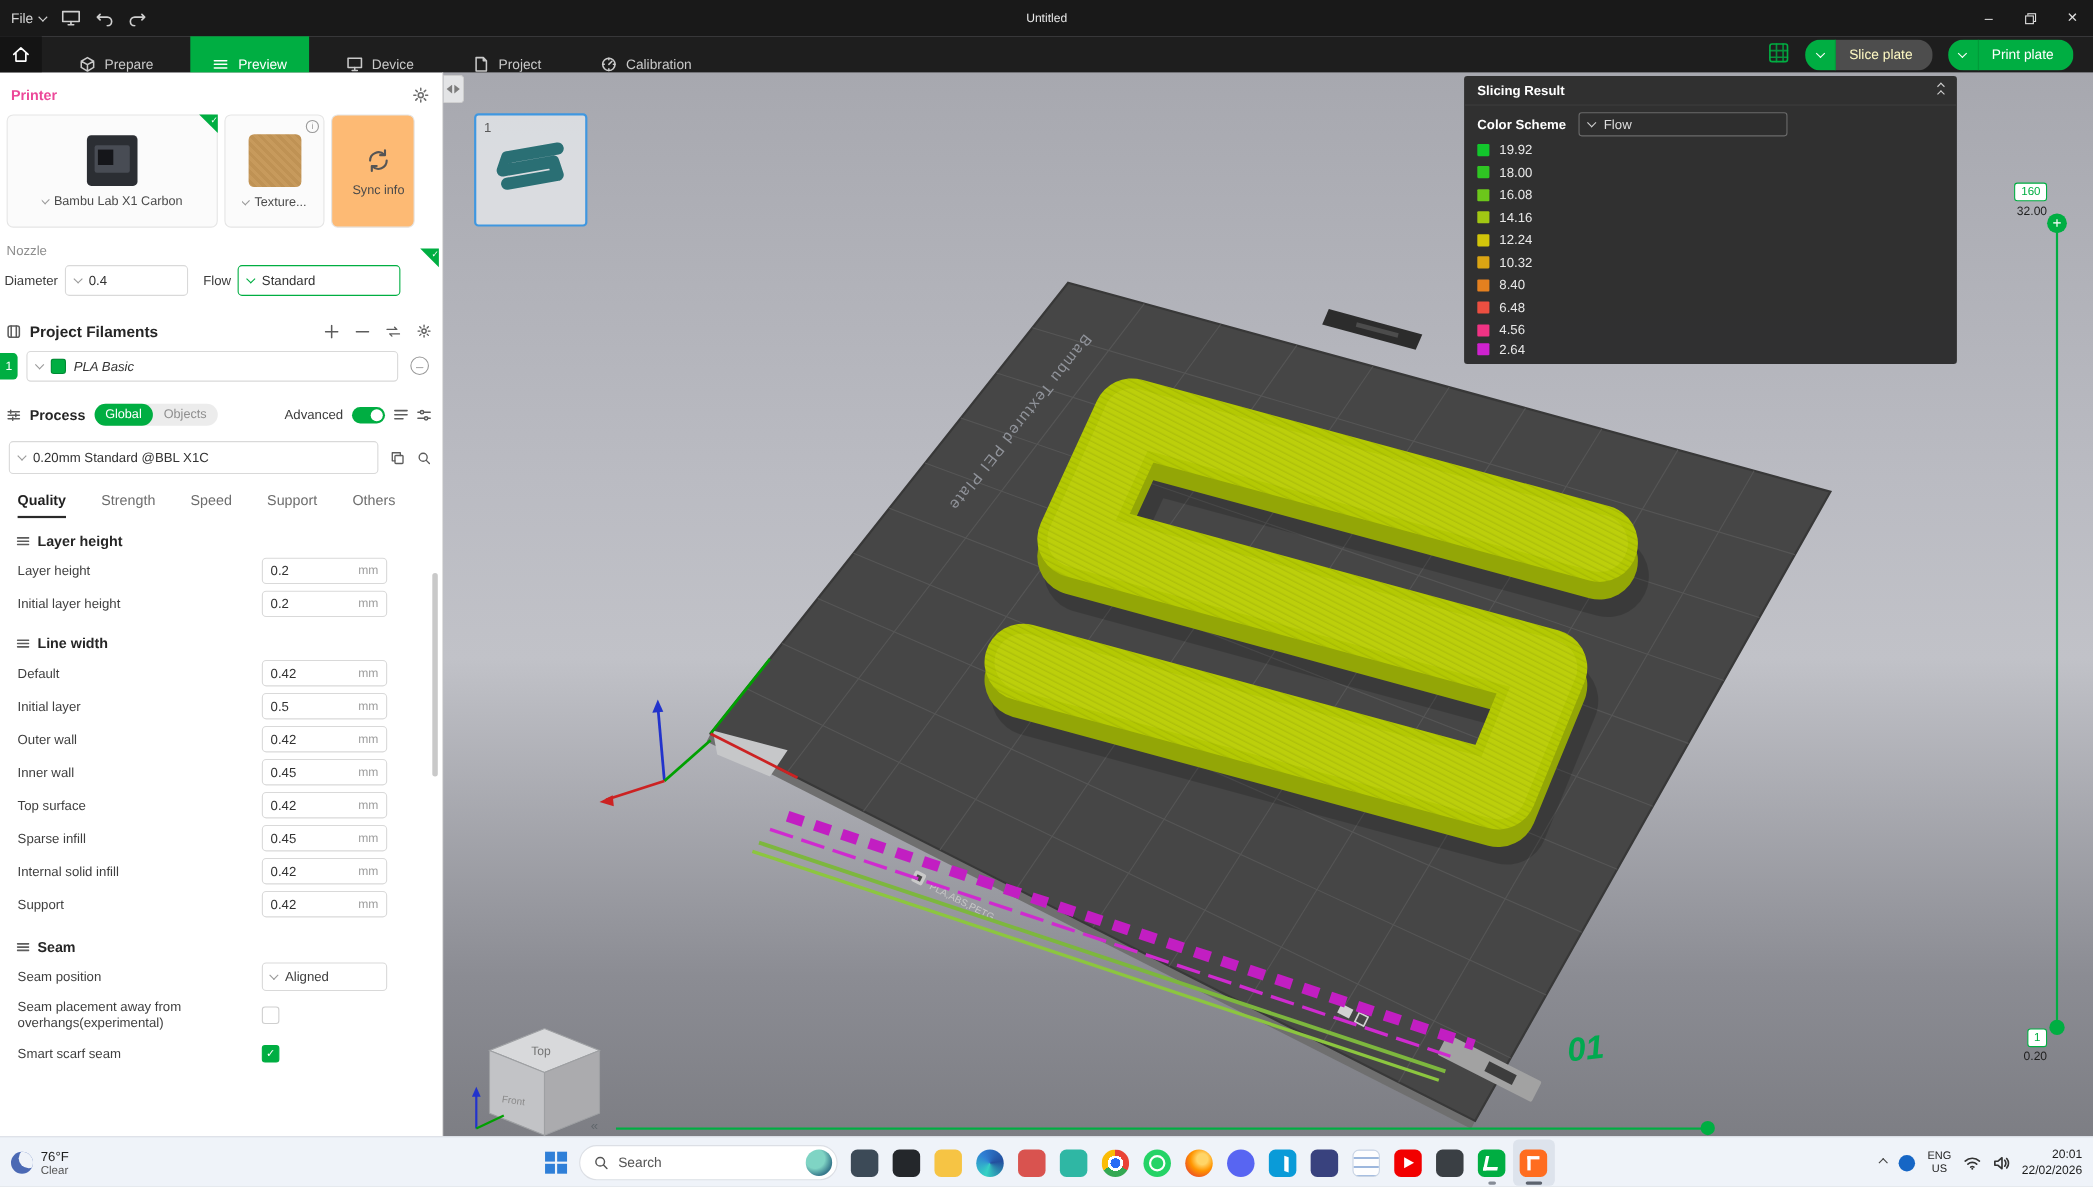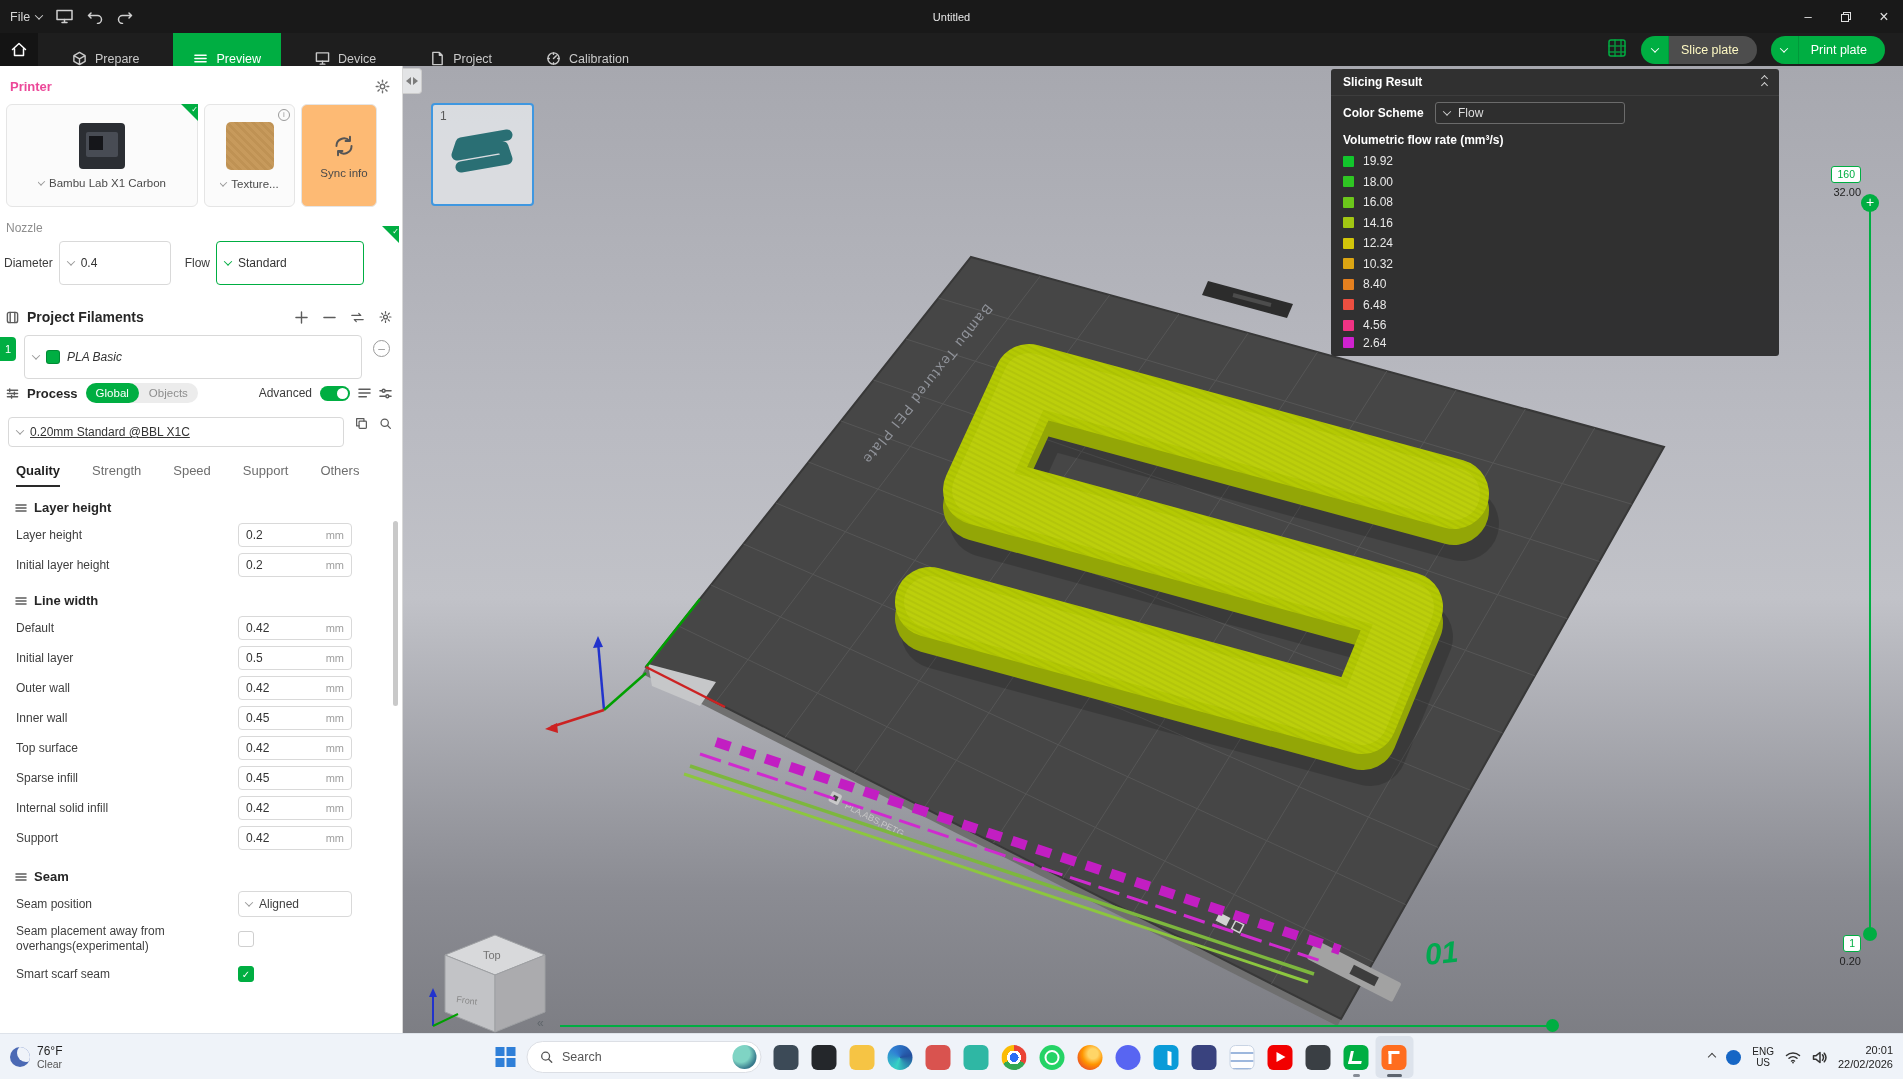--- a/index.html
+++ b/index.html
@@ -55,40 +55,40 @@
     repeating-linear-gradient(45deg,#c79a5c 0 3px,#bf9254 3px 6px); }
   .tile-label { display:flex; align-items:center; gap:5px; font-size:11.5px; color:#4a4a4a; max-width:95%;
     white-space:nowrap; overflow:hidden; }
   .corner-badge { position:absolute; top:-1px; right:-1px; width:0; height:0;
     border-top:17px solid #00AE42; border-left:17px solid transparent; }
   .corner-badge i { position:absolute; top:-16px; right:0; font-style:normal; color:#fff; font-size:8px; }
   .info-dot { position:absolute; top:4px; right:4px; width:12px; height:12px; border:1px solid #9a9a9a;
     border-radius:50%; color:#9a9a9a; font-size:8px; line-height:10px; text-align:center; }
   .nozzle-label { margin:14px 0 6px 6px; color:#8d8d8d; }
   .nozzle-row { display:flex; align-items:center; gap:6px; padding:0 8px 0 4px; position:relative; }
-  .combo { height:44px; border:1px solid #d9d9d9; border-radius:4px; background:#fff;
+  .combo { height:28px; border:1px solid #d9d9d9; border-radius:4px; background:#fff;
     display:flex; align-items:center; gap:7px; padding:0 8px; color:#333; }
   .combo.green { border-color:#00AE42; position:relative; }
   .nozzle-badge { position:absolute; right:4px; top:-14px; }
   .nozzle-badge .corner-badge{ position:relative; display:block; }
   .fil-row { position:relative; height:28px; margin-top:10px; }
   .fil-tab { position:absolute; left:0; top:2px; width:16px; height:24px; background:#00AE42; color:#fff;
     font-size:11px; display:flex; align-items:center; justify-content:center; border-radius:0 4px 4px 0; }
   .fil-combo { position:absolute; left:24px; right:40px;font-style:italic; }
   .swatch { width:14px; height:14px; border-radius:3px; background:#00AE42; border:1px solid #0003; }
   .circle-minus { position:absolute; right:12px; top:5px; width:17px; height:17px; border:1.4px solid #9a9a9a;
     border-radius:50%; color:#9a9a9a; display:flex; align-items:center; justify-content:center; font-size:12px; line-height:1; }
   .process-head { display:flex; align-items:center; margin-top:20px; padding:0 10px 0 6px; gap:8px; }
   .pillbox { display:flex; background:#ececec; border-radius:10px; height:20px; align-items:center; }
   .pill { padding:0 10px; font-size:11.5px; color:#8e8e8e; height:20px; display:flex; align-items:center; border-radius:10px; }
   .pill.on { background:#00AE42; color:#fff; }
   .adv-label { margin-left:auto; color:#3c3c3c; }
   .toggle { width:30px; height:15px; border-radius:8px; background:#00AE42; position:relative; }
   .toggle i { position:absolute; right:2px; top:2px; width:11px; height:11px; background:#fff; border-radius:50%; }
-  .preset-row { display:flex; align-items:flex-start; gap:11px; margin-top:14px; padding:0 10px 0 8px;text-decoration:underline; }
+  .preset-row { display:flex; align-items:center; gap:11px; margin-top:14px; padding:0 10px 0 8px; }
   .preset-row .combo { flex:1; height:30px; overflow:hidden; white-space:nowrap; }
   .proc-tabs { display:flex; gap:32px; margin-top:16px; padding:0 0 0 16px; font-size:13px; color:#6e6e6e; }
   .proc-tab { padding-bottom:7px; }
   .proc-tab.active { color:#1f1f1f; font-weight:bold; border-bottom:2px solid #2a2a2a; }
   .params { position:relative; }
   .param-sec { display:flex; align-items:center; gap:7px; padding:13px 0 5px 14px; font-size:13px; font-weight:bold; color:#262626; }
   .param-row { position:relative; height:30px; display:flex; align-items:center; padding-left:16px; color:#3f3f3f; }
   .val-box { position:absolute; left:238px; width:114px; height:24px; border:1px solid #d9d9d9; border-radius:4px;
     display:flex; align-items:center; padding:0 7px; background:#fff; }
   .val-box .v { font-size:12px; color:#333; }
@@ -681,21 +681,20 @@
             <span class="chev"></span>
           </span>
       </div>
       <div class="sp-row">
         <span class="lbl">Color Scheme</span>
         <div class="sp-drop">
           <span class="chev light"></span>
             <span>Flow</span>
         </div>
       </div>
-      <div class="sp-legend-title">Volumetric flow rate (mm³/s)</div>
       <div>
         <div class="legend-row">
             <span class="legend-sw" style="background: rgb(18, 198, 44);"></span>
             <span>19.92</span>
           </div>
         <div class="legend-row">
             <span class="legend-sw" style="background: rgb(47, 198, 35);"></span>
             <span>18.00</span>
           </div>
         <div class="legend-row">

